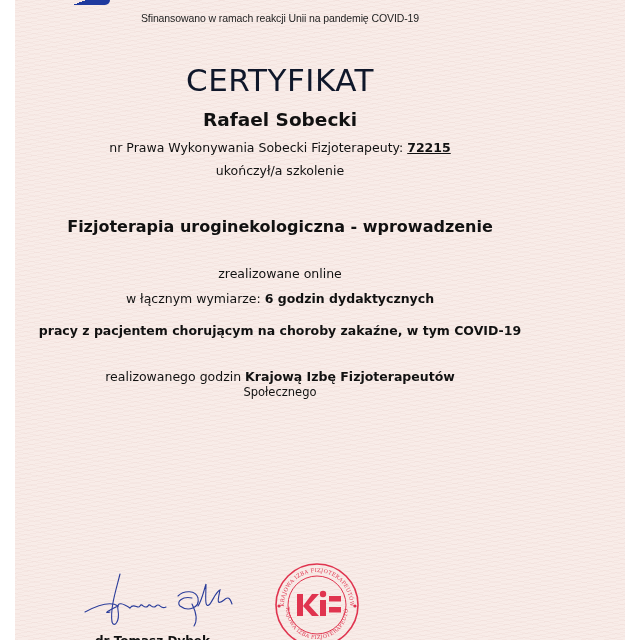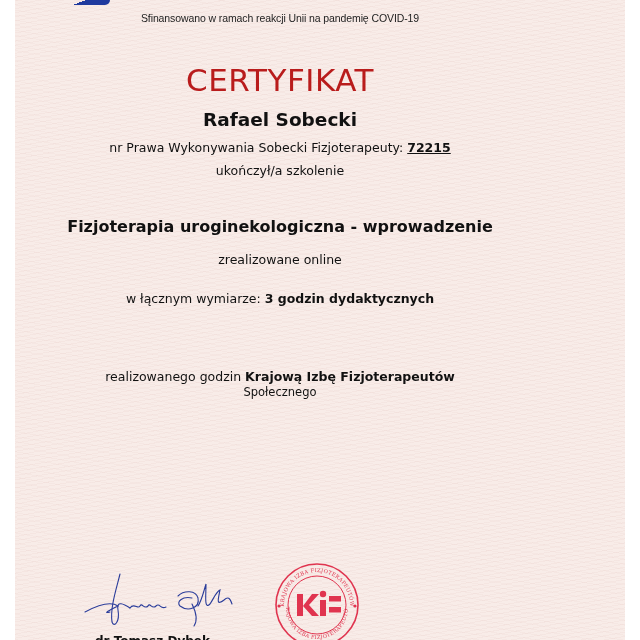--- a/index.html
+++ b/index.html
@@ -21,28 +21,28 @@
       position: absolute; left: 70px; top: 0; width: 40px; height: 5px;
       background: linear-gradient(160deg, transparent 30%, #1f3a9e 30%);
       border-bottom-right-radius: 6px;
     }
     .line { position: absolute; left: 0; width: 560px; text-align: center; white-space: nowrap; }
     .funding {
       top: 12px; font-family: "Liberation Sans", sans-serif; font-size: 10.5px; color: #222;
       letter-spacing: -0.1px;
     }
     .title {
-      top: 62px; font-size: 31px; color: #b91c1c; letter-spacing: 0.5px;
+      top: 62px; font-size: 31px; color: #0f172a; letter-spacing: 0.5px;
     }
     .name { top: 109px; font-size: 18.5px; font-weight: bold; }
     .license { top: 140px; font-size: 12.5px; }
     .license b { font-weight: bold; text-decoration: underline; }
     .completed { top: 163px; font-size: 12.5px; }
     .course { top: 209px; font-size: 16px; font-weight: bold; margin-top: 8px; }
-    .mode { top: 252px; font-size: 12.5px; text-align: center; }
+    .mode { top: 266px; font-size: 12.5px; text-align: center; }
     .hours { top: 291px; font-size: 12.5px; }
     .hours b { font-weight: bold; }
     .project { top: 323px; font-size: 12.5px; line-height: 16px; }
     .project b { font-weight: bold; }
     .org { top: 369px; font-size: 12.5px; }
     .org b { font-weight: bold; }
     .cofund { top: 385px; font-size: 11.5px; line-height: 14px; }
     .signature {
       position: absolute; left: 80px; top: 570px; width: 160px; height: 60px;
     }
@@ -58,23 +58,24 @@
 <div class="eu-logo-fragment"></div>
 
 <div class="line funding">Sfinansowano w ramach reakcji Unii na pandemię COVID-19</div>
 
 <div class="line title">CERTYFIKAT</div>
 <div class="line name">Rafael Sobecki</div>
 <div class="line license"><span>nr Prawa Wykonywania Sobecki Fizjoterapeuty: </span><b>72215</b></div>
 <div class="line completed">ukończył/a szkolenie</div>
 <div class="line course">Fizjoterapia uroginekologiczna - wprowadzenie</div>
 <div class="line mode">zrealizowane online</div>
-<div class="line hours"><span>w łącznym wymiarze: </span><b>3 godzin dydaktycznych</b></div>
+<div class="line hours"><span>w łącznym wymiarze: </span><b>6 godzin dydaktycznych</b></div>
 
 <div class="line project">
+  <div><b>pracy z pacjentem chorującym na choroby zakaźne, w tym COVID-19</b></div>
 </div>
 
 <div class="line org"><span>realizowanego godzin </span><b>Krajową Izbę Fizjoterapeutów</b></div>
 <div class="line cofund">
   <div>Społecznego</div>
 </div>
 
 <svg class="signature" viewBox="0 0 160 60">
   <g fill="none" stroke="#2a3c9a" stroke-width="1.1" stroke-linecap="round">
     <path d="M5 42 C20 34, 32 32, 38 36 C30 40, 22 44, 30 42"></path>

